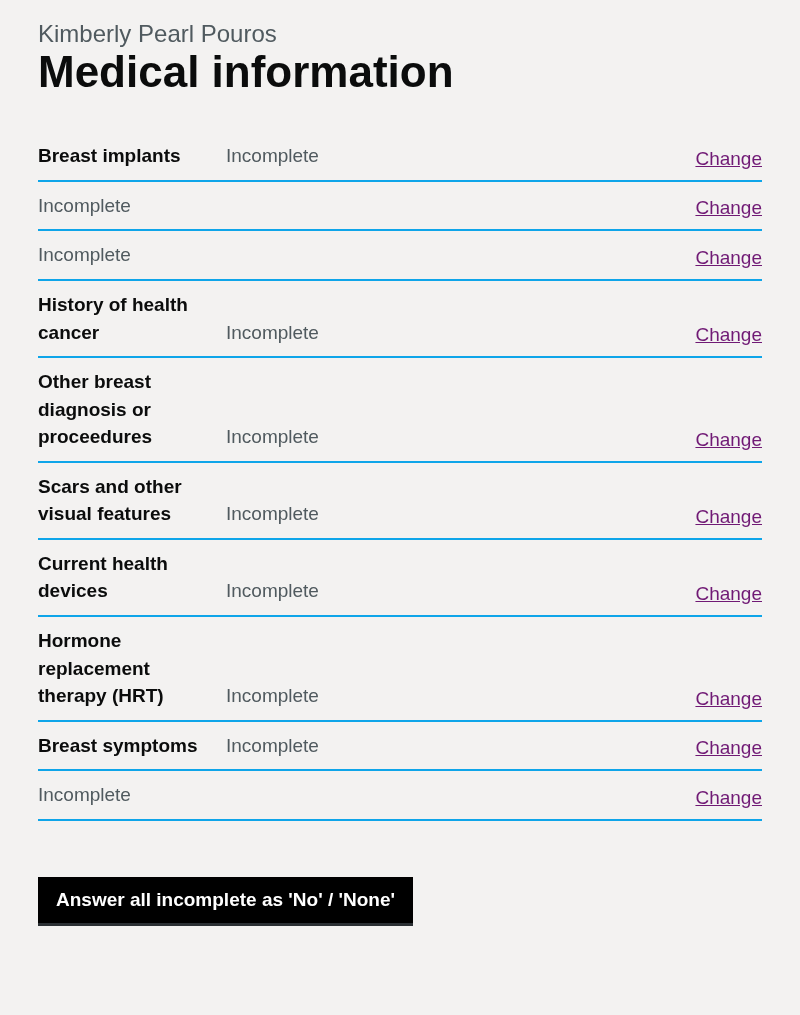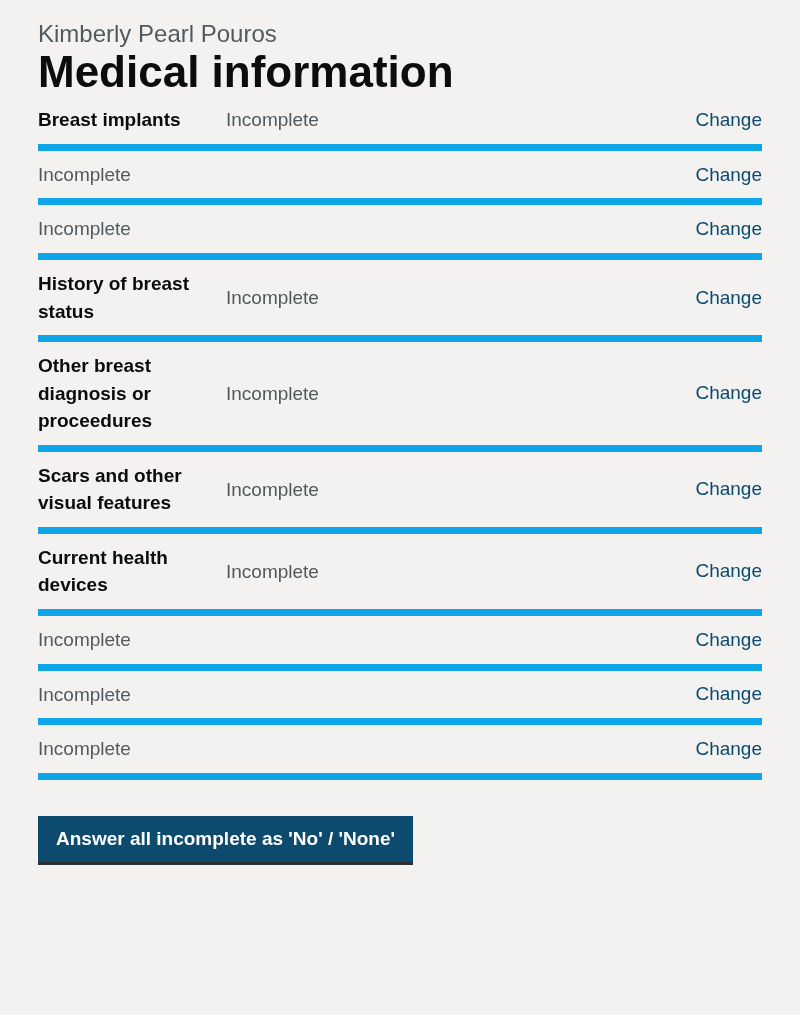--- a/index.html
+++ b/index.html
@@ -18,30 +18,31 @@
       font-size: 24px;
       color: #505a5f;
       font-weight: 400;
       margin-bottom: 2px;
       margin-top: 40px;
     }
     .heading {
       font-size: 44px;
       font-weight: 700;
       color: #0b0c0c;
+      margin-bottom: 36px;
       line-height: 1.1;
     }
     .summary-list {
       width: 100%;
     }
     .summary-row {
       display: flex;
-      border-bottom: 7px solid #0ea5e9;
+      border-bottom: 2px solid #0ea5e9;
       padding: 10px 0;
-      align-items: center;
+      align-items: flex-end;
     }
     .summary-key {
       width: 188px;
       flex-shrink: 0;
       font-weight: 700;
       font-size: 19px;
       color: #0b0c0c;
       line-height: 1.45;
       padding-right: 20px;
     }
@@ -50,27 +51,28 @@
       font-size: 19px;
       color: #505a5f;
       line-height: 1.45;
     }
     .summary-action {
       text-align: right;
       flex-shrink: 0;
     }
     .summary-action a {
       font-size: 19px;
-      color: #0c4a6e;
+      color: #701a75;
+      text-decoration: underline;
       cursor: pointer;
     }
     .button {
       display: inline-block;
-      margin-top: 36px;
-      background: #0c4a6e;
+      margin-top: 56px;
+      background: #000000;
       color: #ffffff;
       font-size: 19px;
       font-weight: 700;
       padding: 12px 18px;
       border: none;
       box-shadow: 0 3px 0 #2b3034;
       cursor: pointer;
       line-height: 1.2;
       font-family: inherit;
     }
@@ -91,44 +93,46 @@
     </div>
     <div class="summary-row">
       <dd class="summary-value">Incomplete</dd>
       <dd class="summary-action"><a>Change</a></dd>
     </div>
     <div class="summary-row">
       <dd class="summary-value">Incomplete</dd>
       <dd class="summary-action"><a>Change</a></dd>
     </div>
     <div class="summary-row">
-      <dt class="summary-key">History of breast status</dt>
+      <dt class="summary-key">History of health cancer</dt>
       <dd class="summary-value">Incomplete</dd>
       <dd class="summary-action"><a>Change</a></dd>
     </div>
     <div class="summary-row">
       <dt class="summary-key">Other breast diagnosis or proceedures</dt>
       <dd class="summary-value">Incomplete</dd>
       <dd class="summary-action"><a>Change</a></dd>
     </div>
     <div class="summary-row">
       <dt class="summary-key">Scars and other visual features</dt>
       <dd class="summary-value">Incomplete</dd>
       <dd class="summary-action"><a>Change</a></dd>
     </div>
     <div class="summary-row">
       <dt class="summary-key">Current health devices</dt>
       <dd class="summary-value">Incomplete</dd>
       <dd class="summary-action"><a>Change</a></dd>
     </div>
     <div class="summary-row">
+      <dt class="summary-key">Hormone replacement therapy (HRT)</dt>
       <dd class="summary-value">Incomplete</dd>
       <dd class="summary-action"><a>Change</a></dd>
     </div>
     <div class="summary-row">
+      <dt class="summary-key">Breast symptoms</dt>
       <dd class="summary-value">Incomplete</dd>
       <dd class="summary-action"><a>Change</a></dd>
     </div>
     <div class="summary-row">
       <dd class="summary-value">Incomplete</dd>
       <dd class="summary-action"><a>Change</a></dd>
     </div>
   </dl>
 
 <button class="button">Answer all incomplete as 'No' / 'None'</button>

